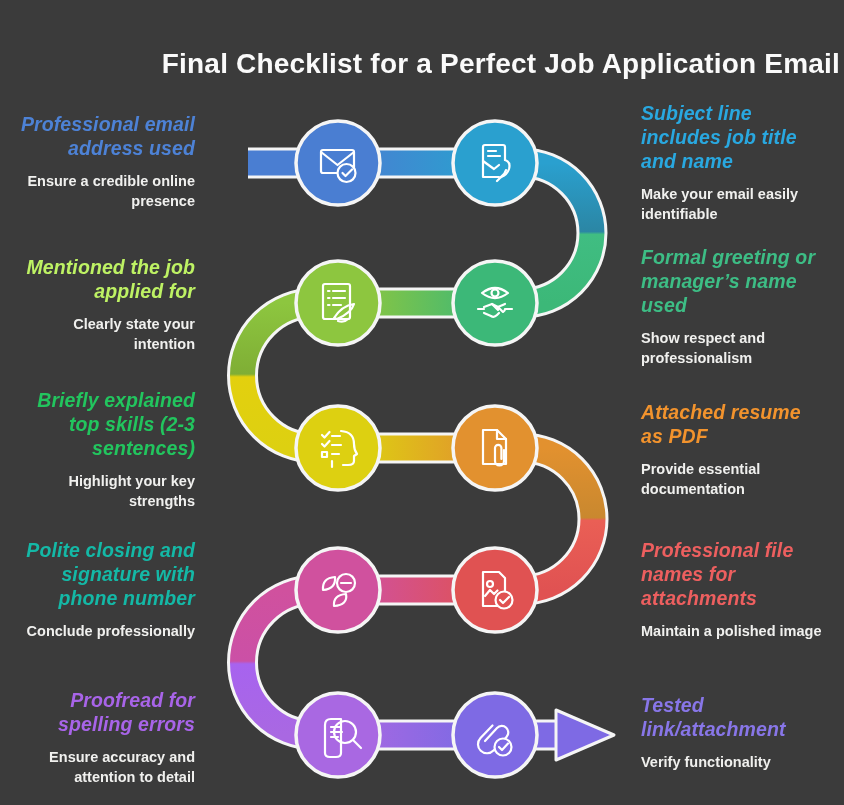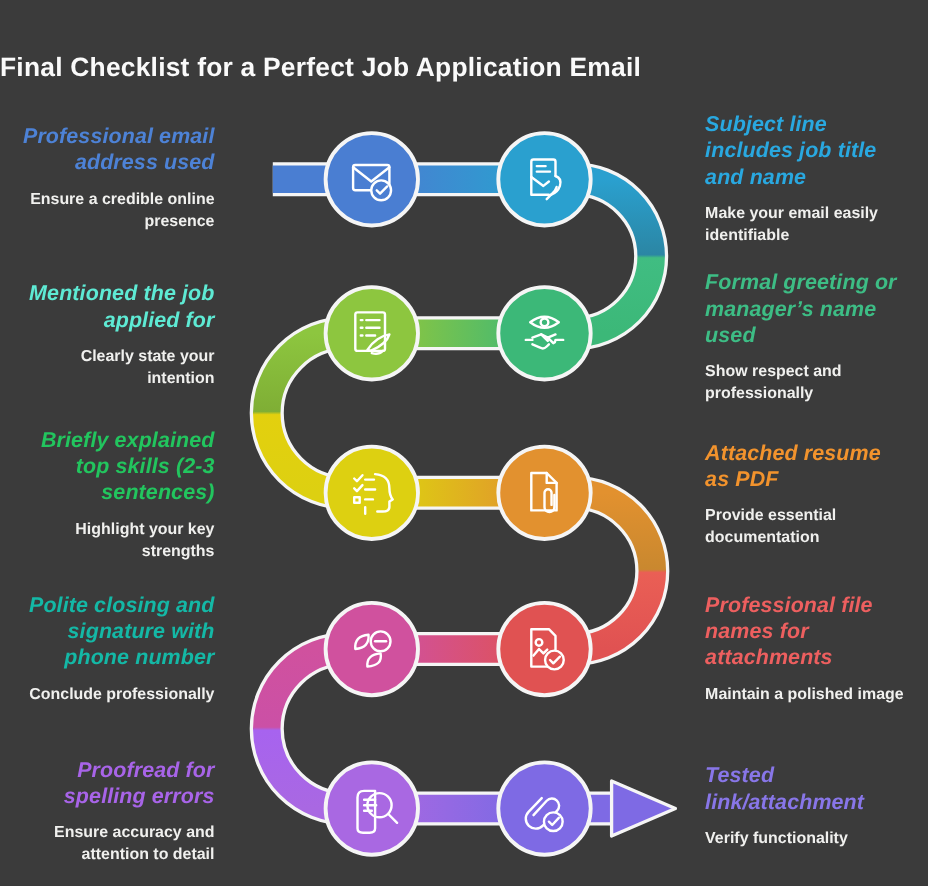--- a/index.html
+++ b/index.html
@@ -1,22 +1,22 @@
 <!DOCTYPE html>
 <html><head>
 <meta charset="utf-8">
 <style>
   html,body{margin:0;padding:0;background:#3b3b3b;}
   .stage{
     position:relative;width:844px;height:805px;background:#3b3b3b;overflow:hidden;
     font-family:"Liberation Sans", sans-serif;
   }
   .heading{
-    position:absolute;top:48px;left:0;width:840px;text-align:left;
-    color:#fafafa;font-size:24px;font-weight:bold;letter-spacing:.2px;
+    position:absolute;top:48px;left:0;width:840px;text-align:right;
+    color:#fafafa;font-size:28px;font-weight:bold;letter-spacing:.2px;
   }
   svg.snake{position:absolute;top:0;left:0;}
   .tblock{position:absolute;}
   .tblock.left{left:10px;width:185px;text-align:right;}
   .tblock.right{left:641px;width:200px;text-align:left;}
   .tblock .ttl{
     font-size:19.5px;line-height:24px;font-weight:bold;letter-spacing:.1px;
     white-space:pre-line;margin:0 0 12px 0;font-style:italic;
   }
   .tblock .dsc{
@@ -197,21 +197,21 @@
     </g>
   </svg>
 
   <div class="tblock left" style="top:112px">
     <p class="ttl" style="color:#4d82d6">Professional email
 address used</p>
     <p class="dsc">Ensure a credible online
 presence</p>
   </div>
   <div class="tblock left" style="top:255px">
-    <p class="ttl" style="color:#5eead4">Mentioned the job
+    <p class="ttl" style="color:#bef264">Mentioned the job
 applied for</p>
     <p class="dsc">Clearly state your
 intention</p>
   </div>
   <div class="tblock left" style="top:388px">
     <p class="ttl" style="color:#22c55e">Briefly explained
 top skills (2-3
 sentences)</p>
     <p class="dsc">Highlight your key
 strengths</p>
@@ -234,21 +234,21 @@
 includes job title
 and name</p>
     <p class="dsc">Make your email easily
 identifiable</p>
   </div>
   <div class="tblock right" style="top:245px">
     <p class="ttl" style="color:#3dbd85">Formal greeting or
 manager’s name
 used</p>
     <p class="dsc">Show respect and
-professionally</p>
+professionalism</p>
   </div>
   <div class="tblock right" style="top:400px">
     <p class="ttl" style="color:#f2932d">Attached resume
 as PDF</p>
     <p class="dsc">Provide essential
 documentation</p>
   </div>
   <div class="tblock right" style="top:693px">
     <p class="ttl" style="color:#8876e8">Tested
 link/attachment</p>

